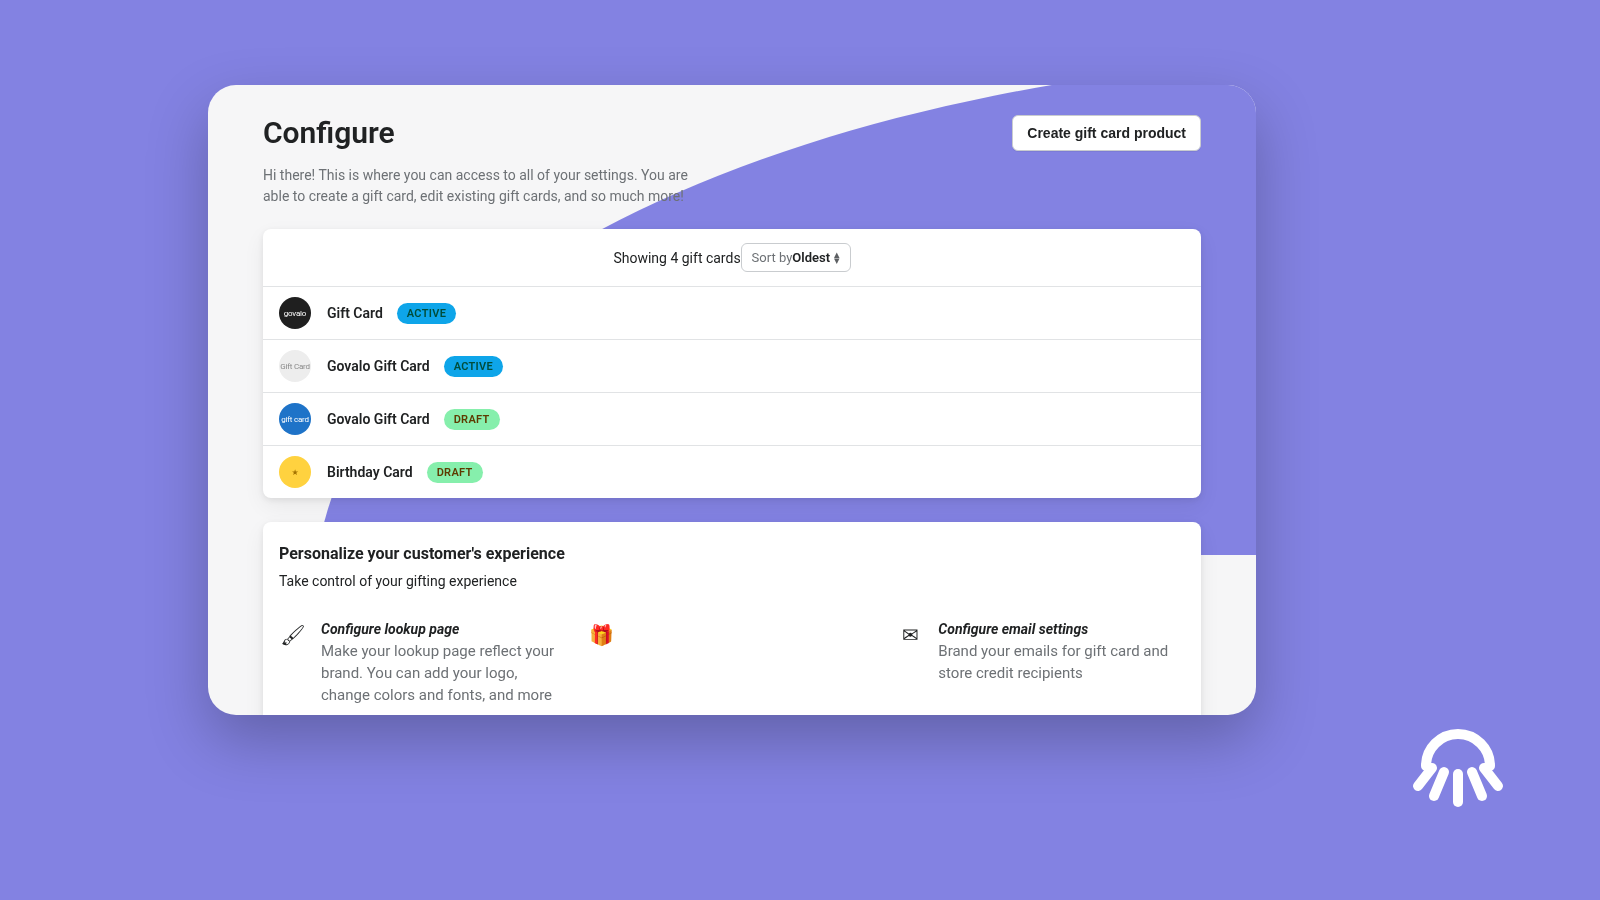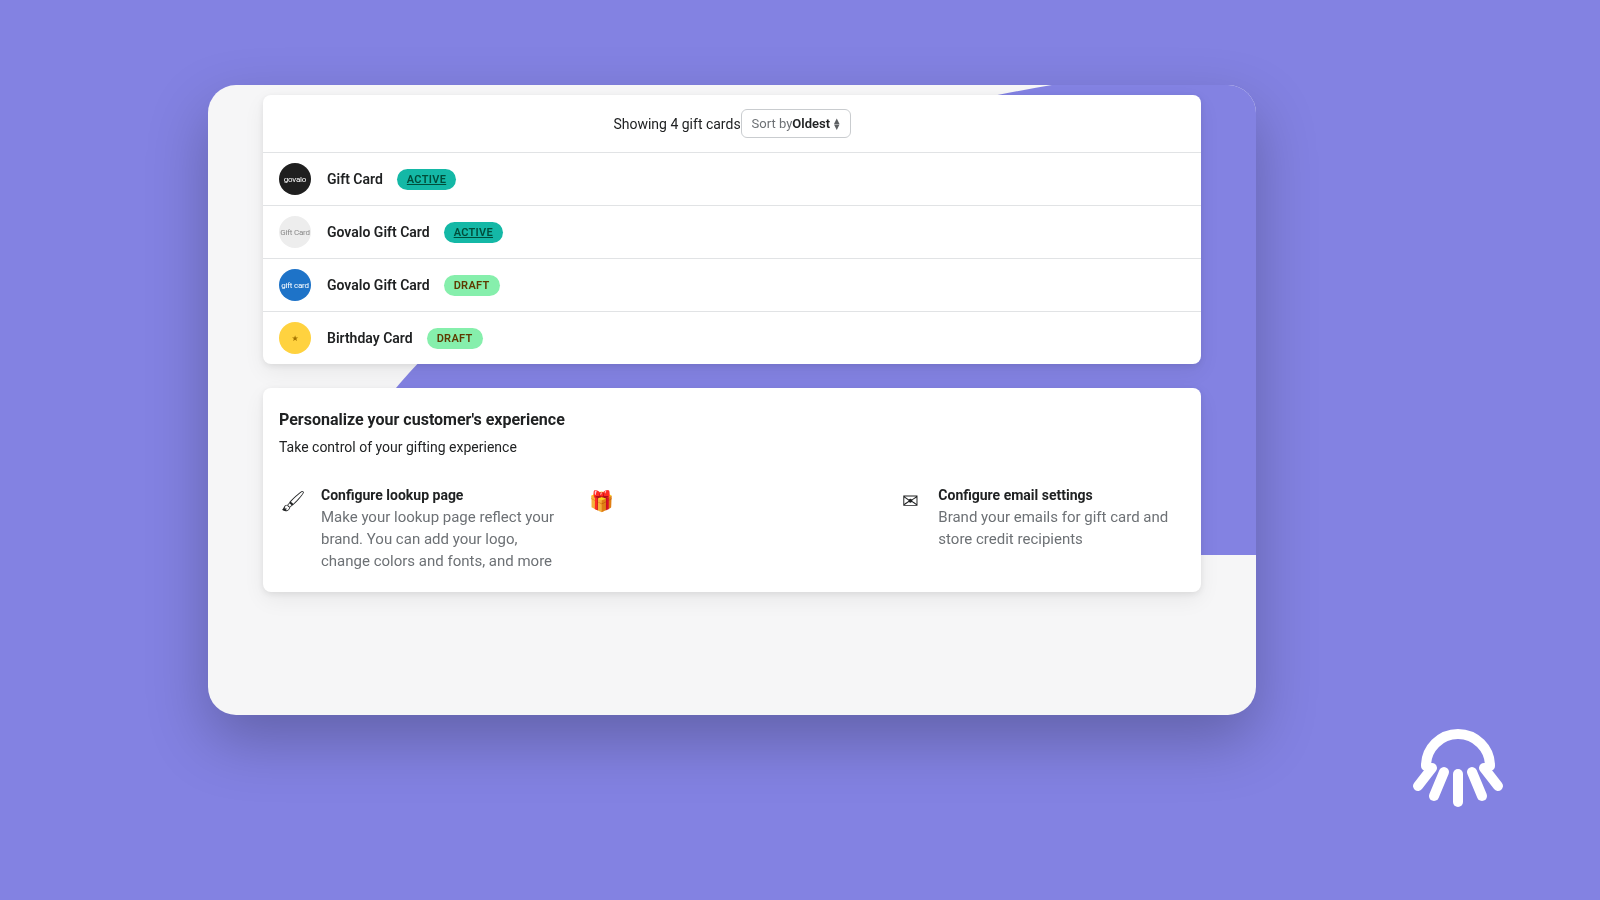--- a/index.html
+++ b/index.html
@@ -117,21 +117,21 @@
   .gc-name { margin-left: 16px; font-size: 14px; font-weight: 600; color: #202223; }
   .badge {
     margin-left: 14px;
     font-size: 11px;
     font-weight: 600;
     letter-spacing: 0.3px;
     padding: 4px 10px;
     border-radius: 12px;
     text-transform: uppercase;
   }
-  .badge.active { background: #14b8a6; color: #004d3a; text-decoration: underline; }
+  .badge.active { background: #0ea5e9; color: #004d3a; }
   .badge.draft  { background: #86efac; color: #5e3a00; }
 
   
   .personalize-card { margin-top: 24px; padding-bottom: 10px; }
   .section-head { padding: 22px 16px 4px 16px; }
   .section-title { font-size: 16px; font-weight: 700; }
   .section-sub { margin-top: 10px; font-size: 14px; color: #202223; }
 
   .grid {
     display: grid;
@@ -142,41 +142,48 @@
   .feat {
     display: flex;
     gap: 14px;
     cursor: pointer;
   }
   .feat .ico {
     width: 28px; height: 28px; flex-shrink: 0;
     display: flex; align-items: center; justify-content: center;
     font-size: 20px; color: #202223;
   }
-  .feat .txt .title { font-size: 14px; font-weight: 700; }
+  .feat .txt .title { font-size: 14px; font-weight: 700; font-style: italic; }
   .feat .txt .desc  { margin-top: 4px; font-size: 15px; color: #6d7175; line-height: 1.45; }
 
   
   .corner-logo {
     position: absolute;
     right: 92px;
     bottom: 84px;
     width: 100px; height: 100px;
     color: #fff;
   }
   .corner-logo svg { width: 100%; height: 100%; }
 </style>
 </head>
 <body>
 
 <div class="window">
   <div class="hero-bg">
     <div class="swoosh"></div>
   </div>
 
+  <div class="hero-content">
+    <div class="hero-row">
+      <h1 class="page-title">Configure</h1>
+      <button class="create-btn">Create gift card product</button>
+    </div>
+    <p class="intro">Hi there! This is where you can access to all of your settings. You are able to create a gift card, edit existing gift cards, and so much more!</p>
+  </div>
 
   <div class="card list-card">
     <div class="list-header">
       <div class="count">Showing 4 gift cards</div>
       <div class="sort-select">
         <span class="lbl">Sort by</span>
         <span class="val">Oldest</span>
         <span class="chev">▴<br>▾</span>
       </div>
     </div>

